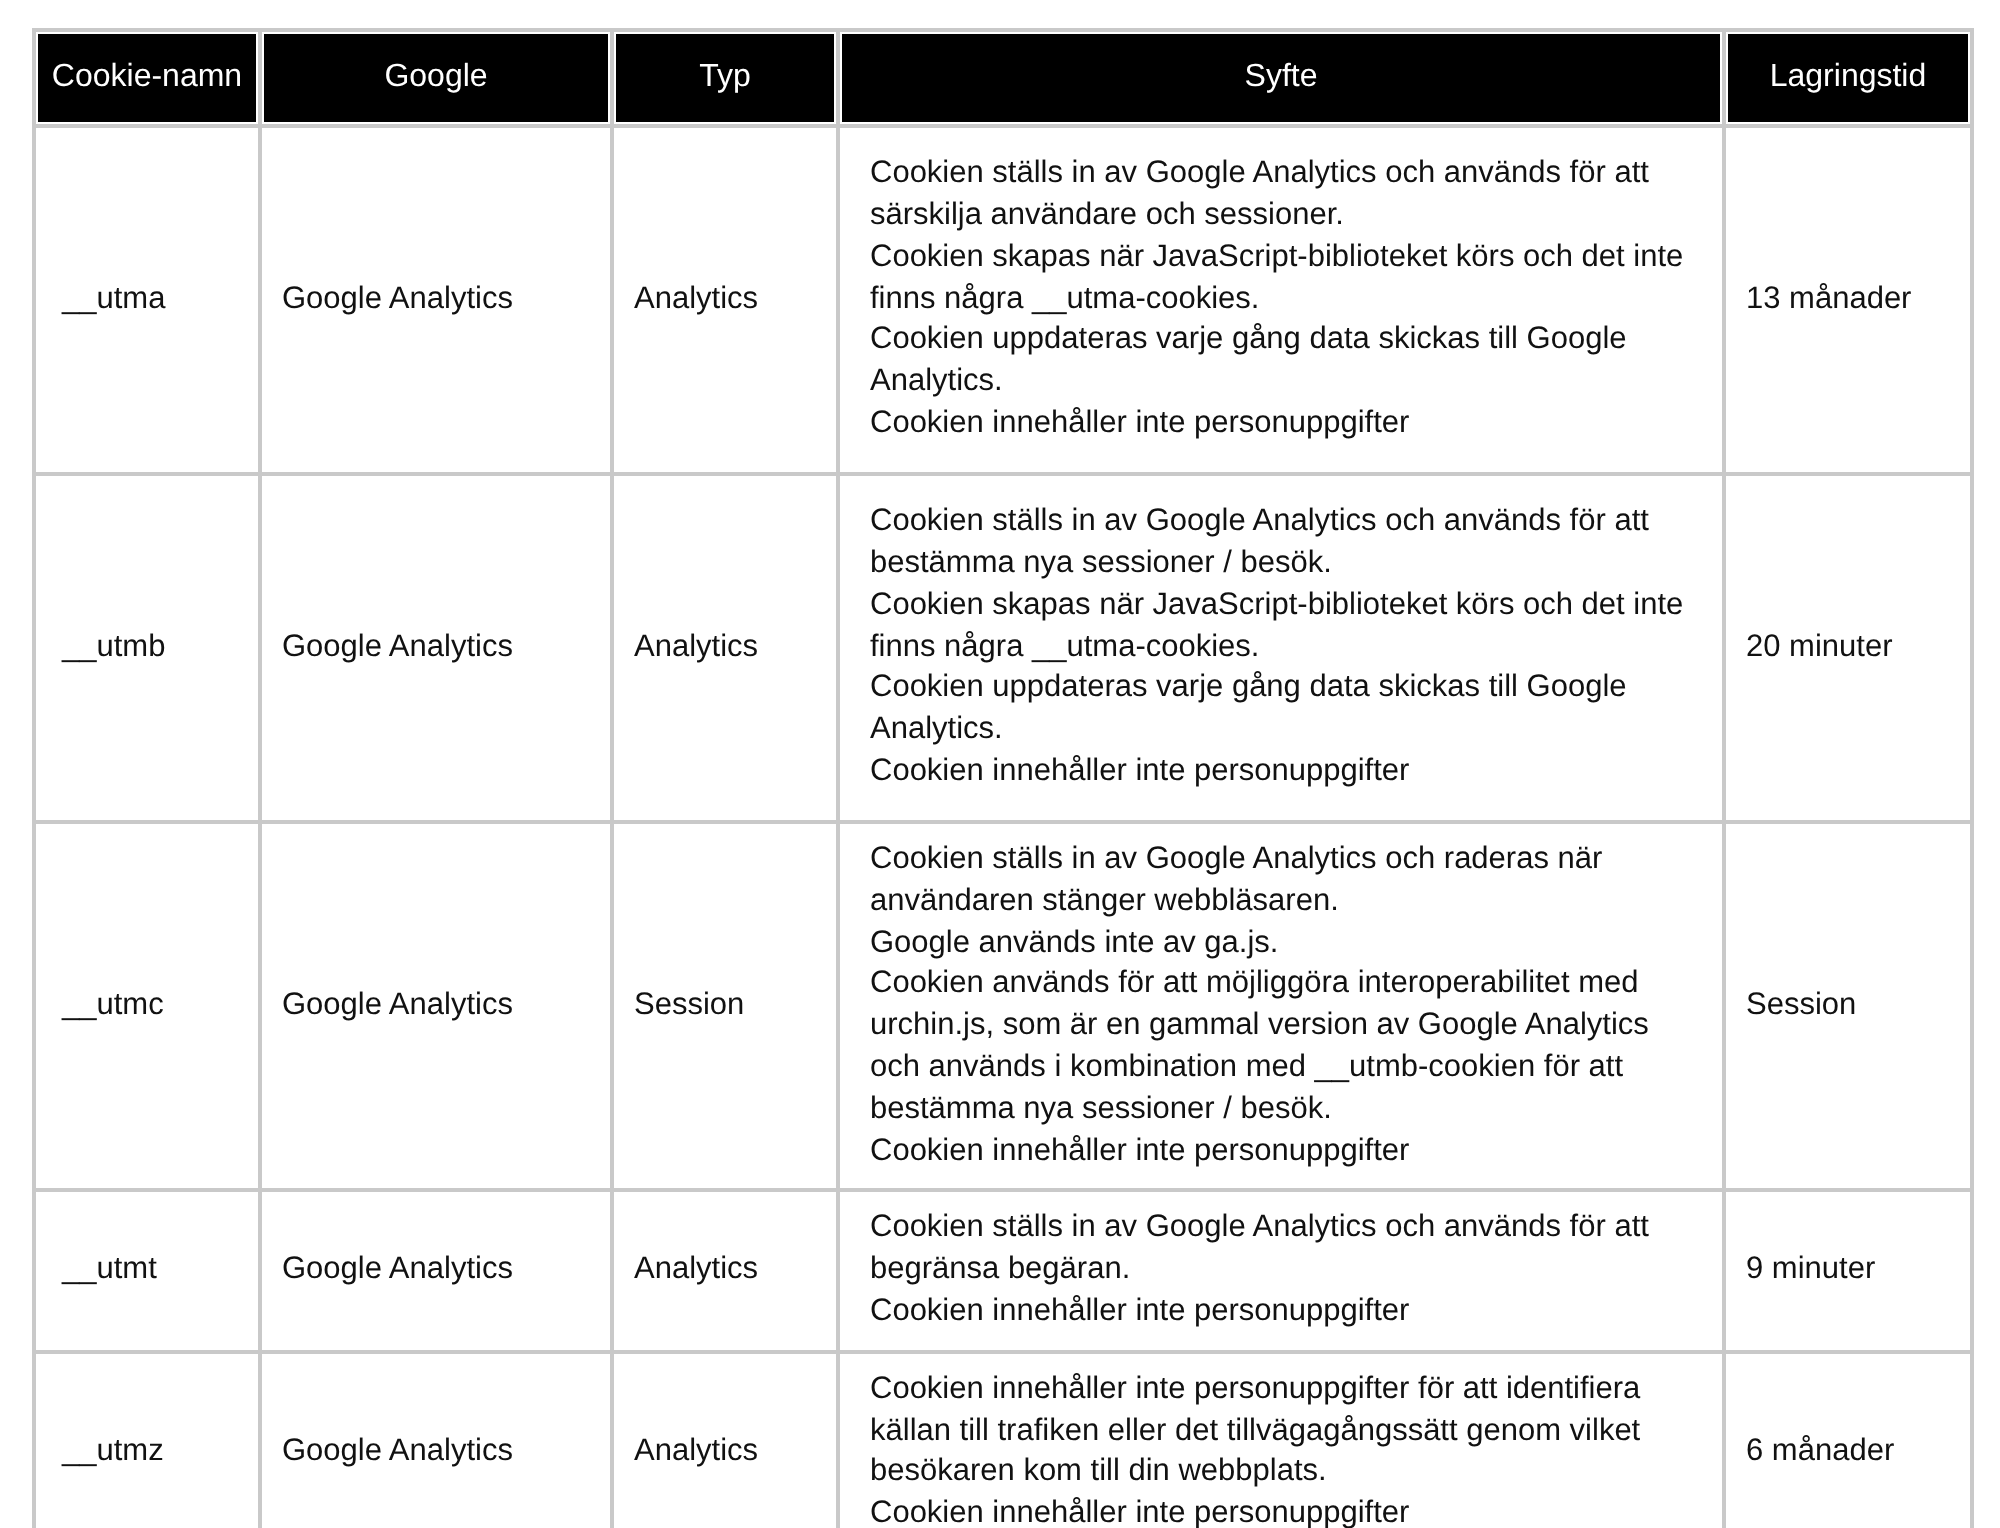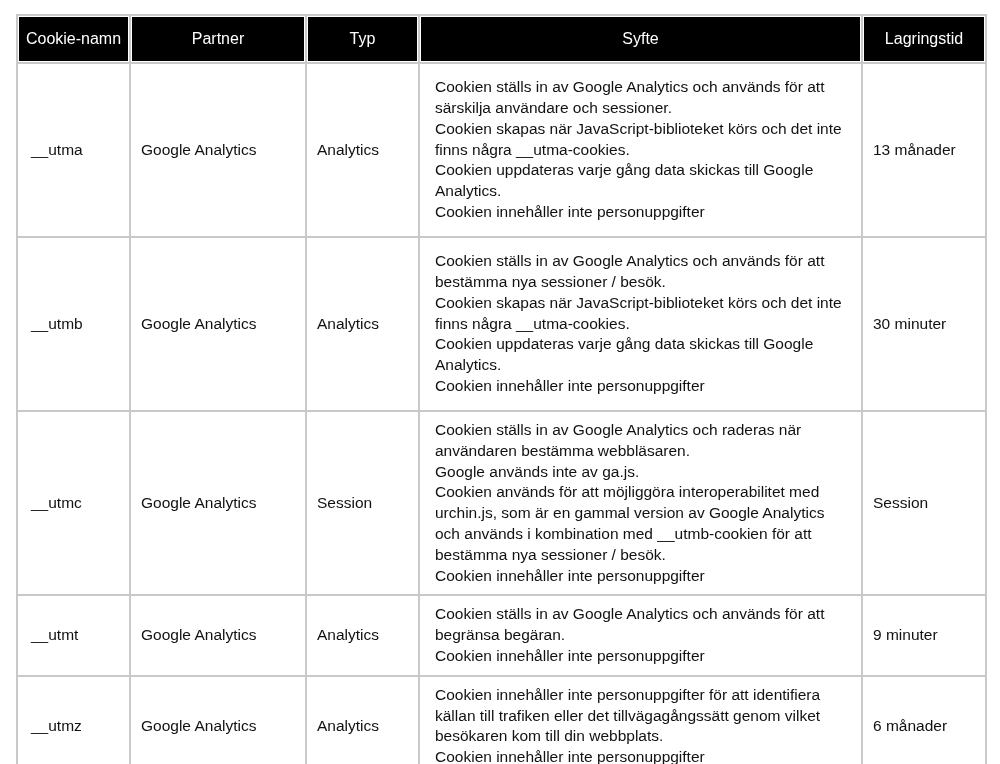--- a/index.html
+++ b/index.html
@@ -76,21 +76,21 @@
     <colgroup>
       <col class="c-name">
       <col class="c-partner">
       <col class="c-typ">
       <col class="c-syfte">
       <col class="c-lagring">
     </colgroup>
     <thead>
       <tr>
         <th>Cookie-namn</th>
-        <th>Partner</th>
+        <th>Google</th>
         <th>Typ</th>
         <th>Syfte</th>
         <th>Lagringstid</th>
       </tr>
     </thead>
     <tbody>
         <tr>
           <td class="cell-name">__utma</td>
           <td class="cell-partner">Google Analytics</td>
           <td class="cell-typ">Analytics</td>
@@ -105,28 +105,28 @@
         <tr>
           <td class="cell-name">__utmb</td>
           <td class="cell-partner">Google Analytics</td>
           <td class="cell-typ">Analytics</td>
           <td class="cell-syfte">
             <div class="syfte-line">Cookien ställs in av Google Analytics och används för att bestämma nya sessioner / besök.</div>
             <div class="syfte-line">Cookien skapas när JavaScript-biblioteket körs och det inte finns några __utma-cookies.</div>
             <div class="syfte-line">Cookien uppdateras varje gång data skickas till Google Analytics.</div>
             <div class="syfte-line">Cookien innehåller inte personuppgifter</div>
           </td>
-          <td class="cell-lagring">30 minuter</td>
+          <td class="cell-lagring">20 minuter</td>
         </tr>
         <tr>
           <td class="cell-name">__utmc</td>
           <td class="cell-partner">Google Analytics</td>
           <td class="cell-typ">Session</td>
           <td class="cell-syfte">
-            <div class="syfte-line">Cookien ställs in av Google Analytics och raderas när användaren bestämma webbläsaren.</div>
+            <div class="syfte-line">Cookien ställs in av Google Analytics och raderas när användaren stänger webbläsaren.</div>
             <div class="syfte-line">Google används inte av ga.js.</div>
             <div class="syfte-line">Cookien används för att möjliggöra interoperabilitet med urchin.js, som är en gammal version av Google Analytics och används i kombination med __utmb-cookien för att bestämma nya sessioner / besök.</div>
             <div class="syfte-line">Cookien innehåller inte personuppgifter</div>
           </td>
           <td class="cell-lagring">Session</td>
         </tr>
         <tr>
           <td class="cell-name">__utmt</td>
           <td class="cell-partner">Google Analytics</td>
           <td class="cell-typ">Analytics</td>

